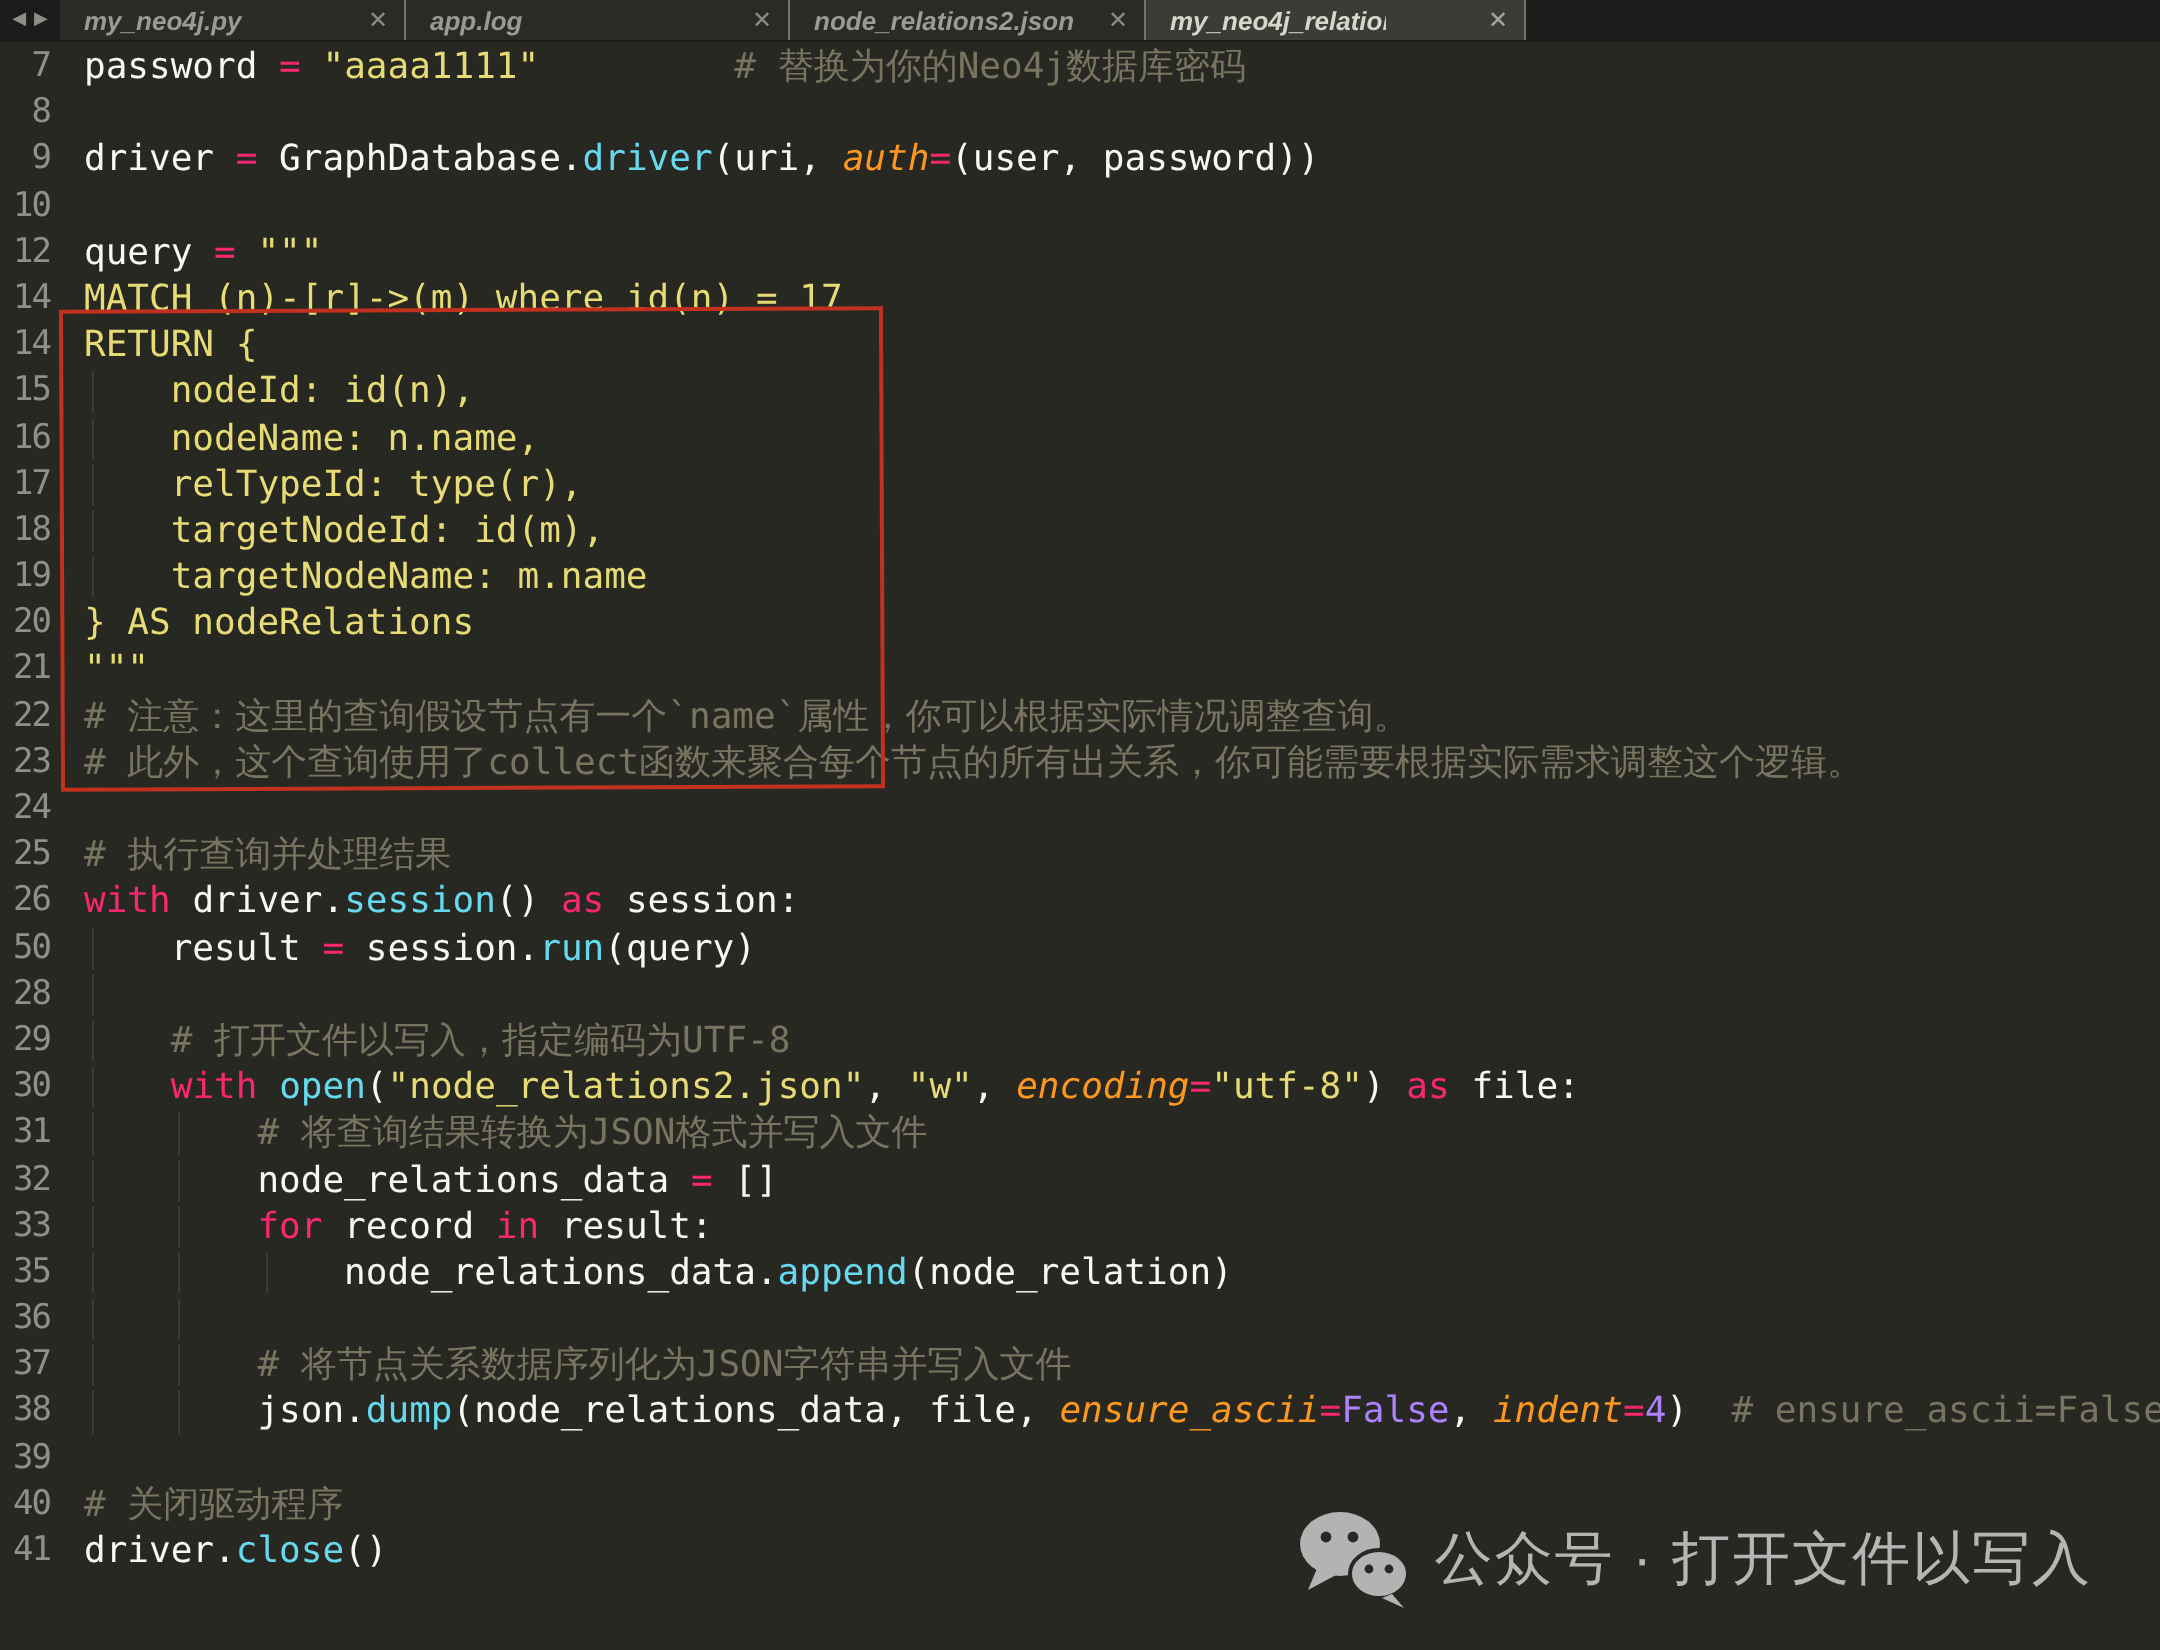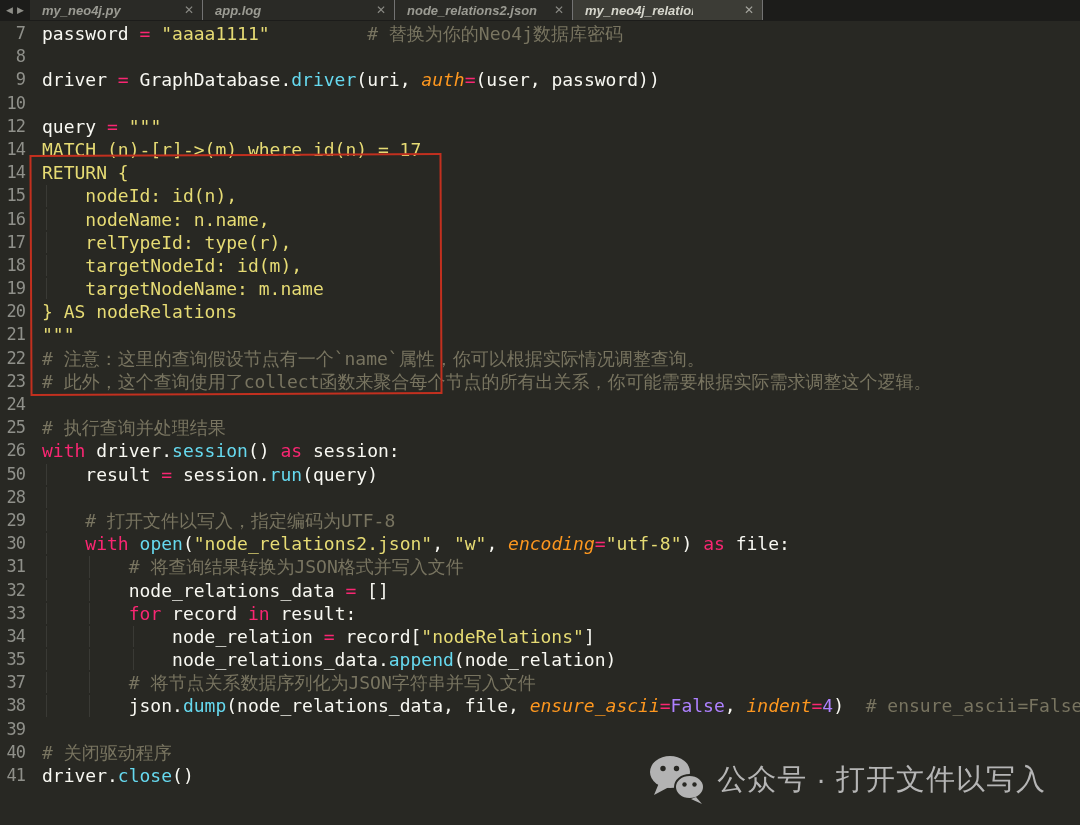--- a/index.html
+++ b/index.html
@@ -193,32 +193,31 @@
           <div class="guide" style="left: 89.36px;"></div>
           <span class="code"><span class="tok-fg">        node_relations_data </span><span class="tok-kw">=</span><span class="tok-fg"> []</span></span>
         </div>
         <div class="line">
           <span class="gutter-num">33</span>
           <div class="guide" style="left: 46px;"></div>
           <div class="guide" style="left: 89.36px;"></div>
           <span class="code"><span class="tok-fg">        </span><span class="tok-kw">for</span><span class="tok-fg"> record </span><span class="tok-kw">in</span><span class="tok-fg"> result:</span></span>
         </div>
         <div class="line">
-          <span class="gutter-num">34</span>
-          <div class="guide" style="left: 46px;"></div>
-          <div class="guide" style="left: 89.36px;"></div>
-          <div class="guide" style="left: 132.72px;"></div>
-          <span class="code"><span class="tok-fg">            node_relation </span><span class="tok-kw">=</span><span class="tok-fg"> record[</span><span class="tok-str">"nodeRelations"</span><span class="tok-fg">]</span></span>
-        </div>
-        <div class="line">
           <span class="gutter-num">35</span>
           <div class="guide" style="left: 46px;"></div>
           <div class="guide" style="left: 89.36px;"></div>
           <div class="guide" style="left: 132.72px;"></div>
           <span class="code"><span class="tok-fg">            node_relations_data.</span><span class="tok-fn">append</span><span class="tok-fg">(node_relation)</span></span>
+        </div>
+        <div class="line">
+          <span class="gutter-num">36</span>
+          <div class="guide" style="left: 46px;"></div>
+          <div class="guide" style="left: 89.36px;"></div>
+          <span class="code"></span>
         </div>
         <div class="line">
           <span class="gutter-num">37</span>
           <div class="guide" style="left: 46px;"></div>
           <div class="guide" style="left: 89.36px;"></div>
           <span class="code"><span class="tok-fg">        </span><span class="tok-com"># 将节点关系数据序列化为JSON字符串并写入文件</span></span>
         </div>
         <div class="line">
           <span class="gutter-num">38</span>
           <div class="guide" style="left: 46px;"></div>

